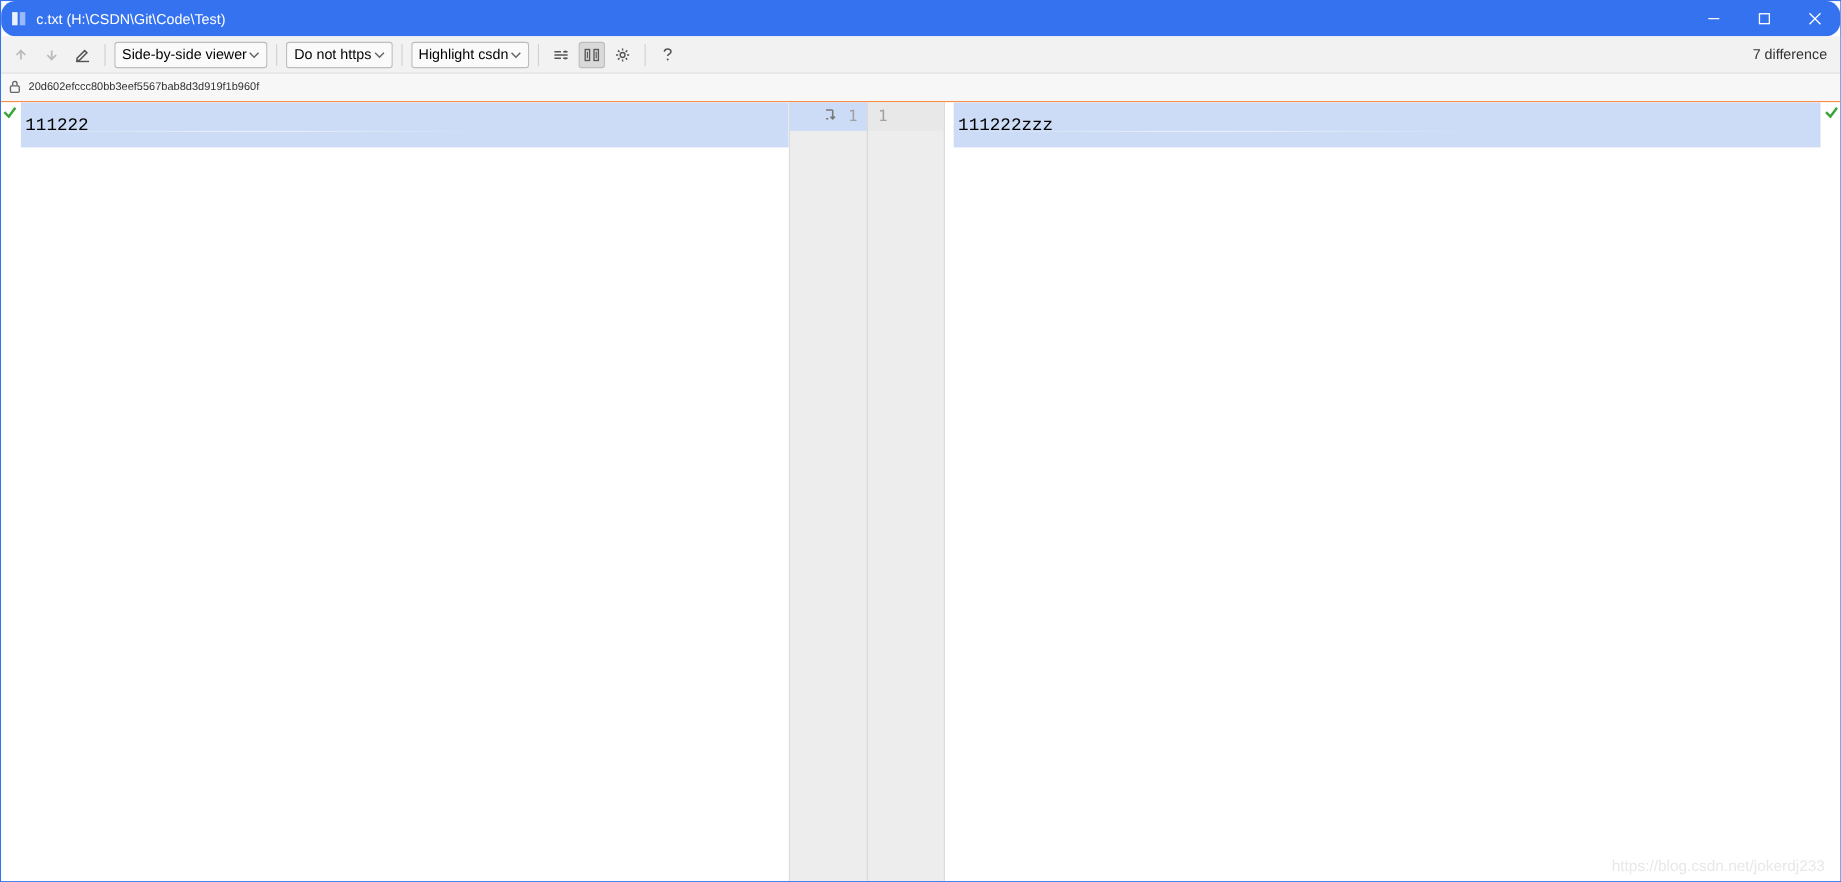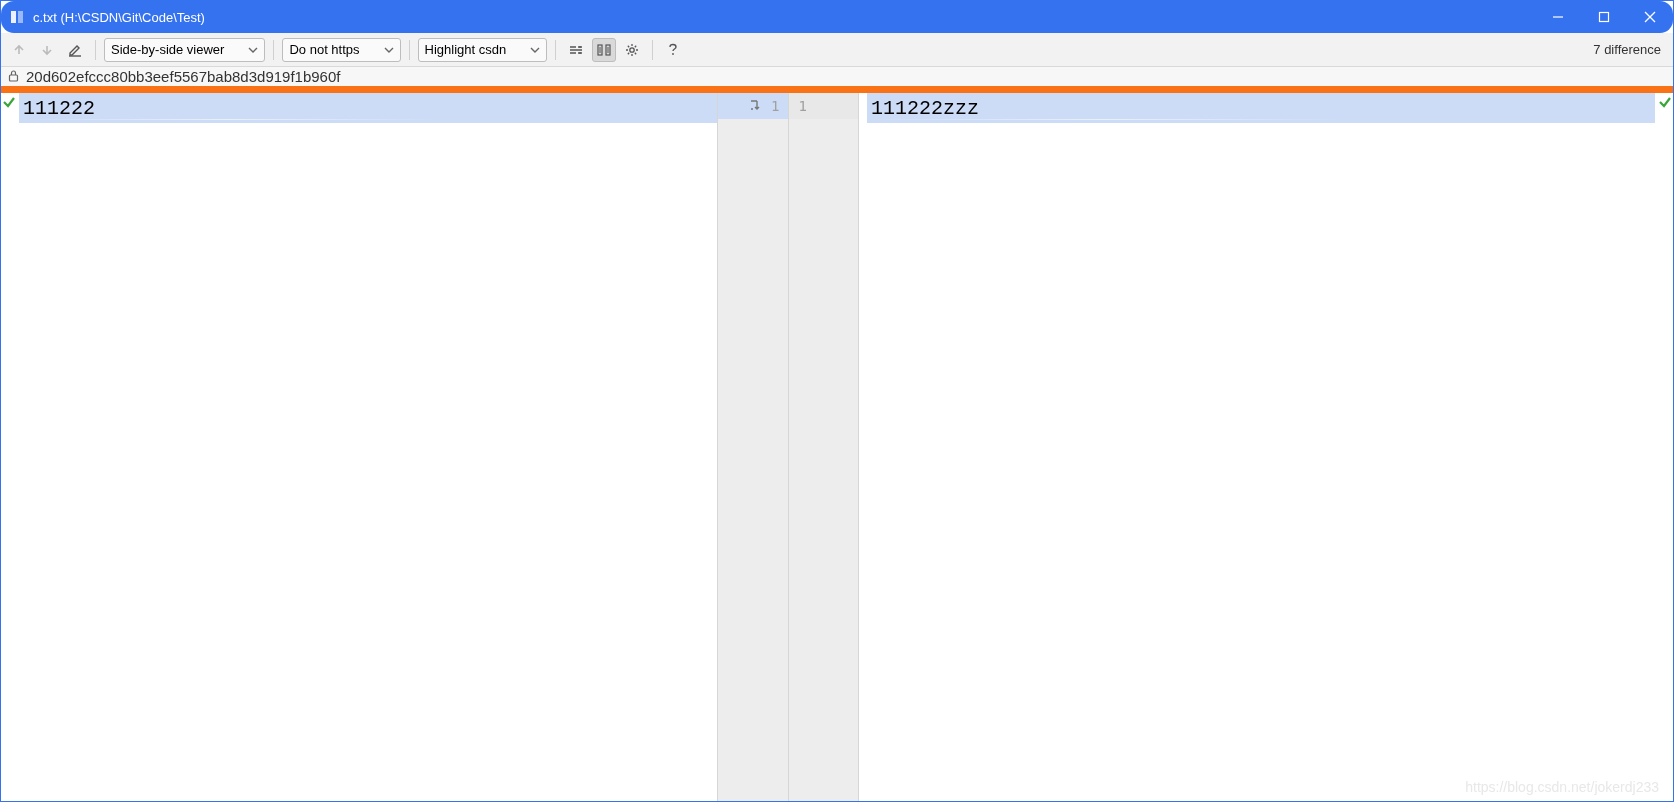--- a/index.html
+++ b/index.html
@@ -48,34 +48,34 @@
   .tbtn svg { stroke: #555; fill: none; }
   .tbtn.disabled svg { stroke: #bbb; }
   .dropdown {
     height: 24px;
     border: 1px solid #bdbdbd;
     background: #fafafa;
     border-radius: 3px;
     display: flex;
     align-items: center;
     padding: 0 6px;
-    gap: 24px;
+    gap: 2px;
     cursor: pointer;
     font-size: 13px;
   }
   .dropdown .chev { width: 10px; height: 10px; }
   .sep { width: 1px; height: 20px; background: #d0d0d0; margin: 0 4px; }
   .toolbar .right { margin-left: auto; font-size: 13px; color: #333; padding-right: 6px; }
   .headerrow {
     height: 26px;
     display: flex;
     align-items: center;
     background: #f7f7f7;
-    border-bottom: 7px solid #f97316;
-    font-size: 15px;
+    border-bottom: 1px solid #f97316;
+    font-size: 10px;
     color: #333;
   }
   .headerrow .left, .headerrow .right {
     flex: 1;
     display: flex;
     align-items: center;
     gap: 6px;
     padding: 0 6px;
   }
   .headerrow .right { justify-content: center; }
@@ -95,25 +95,25 @@
     flex: 0 0 142px;
     background: #ededed;
     border-left: 1px solid #d6d6d6;
     border-right: 1px solid #d6d6d6;
     display: flex;
   }
   .gutter-half { flex: 1; position: relative; }
   .pane.right { flex: 1; }
   .linesarea { position: relative; height: 100%; }
   .line {
-    height: 30px;
+    height: 41px;
     display: flex;
     align-items: center;
     font-family: "Consolas", "Courier New", monospace;
-    font-size: 20px;
+    font-size: 16px;
     padding-left: 4px;
   }
   .line.diff { background: #cddcf6; }
   .gut-line {
     height: 26px;
     display: flex;
     align-items: center;
     justify-content: center;
     color: #a0a0a0;
     font-family: "Consolas", monospace;

